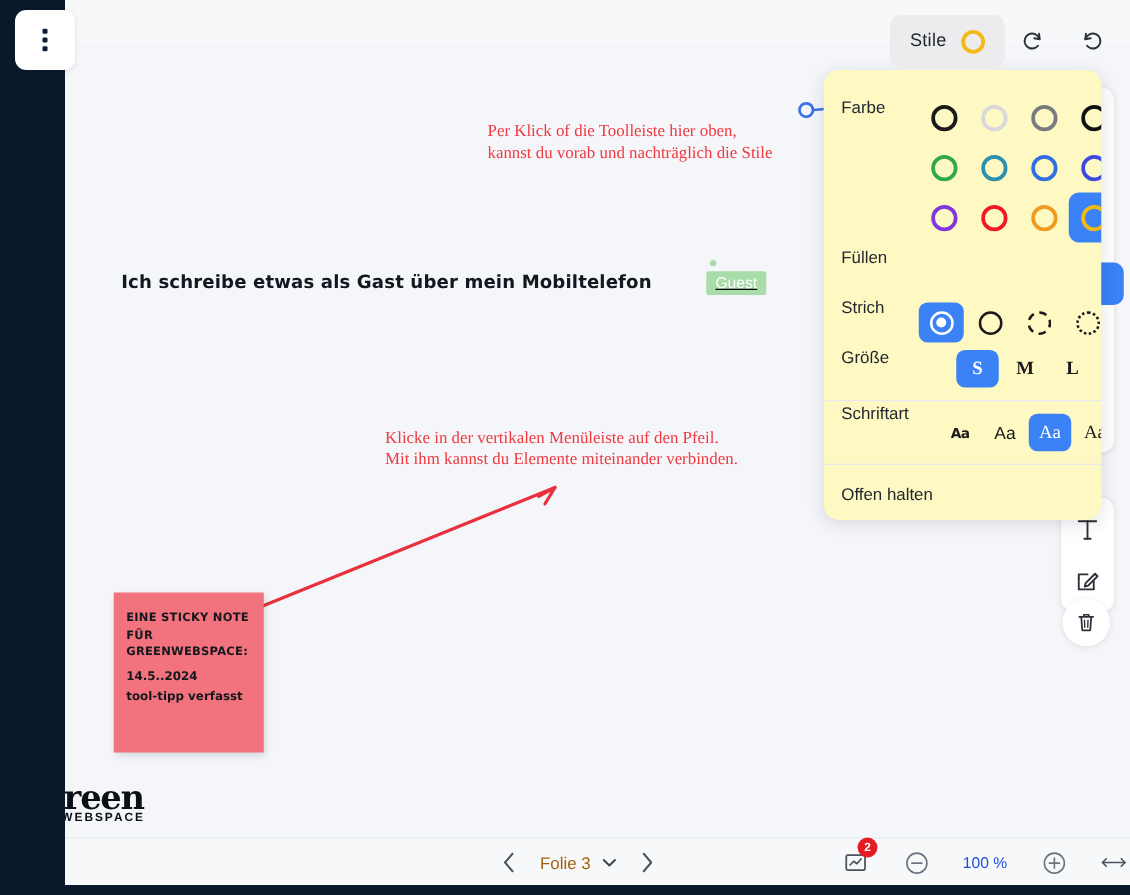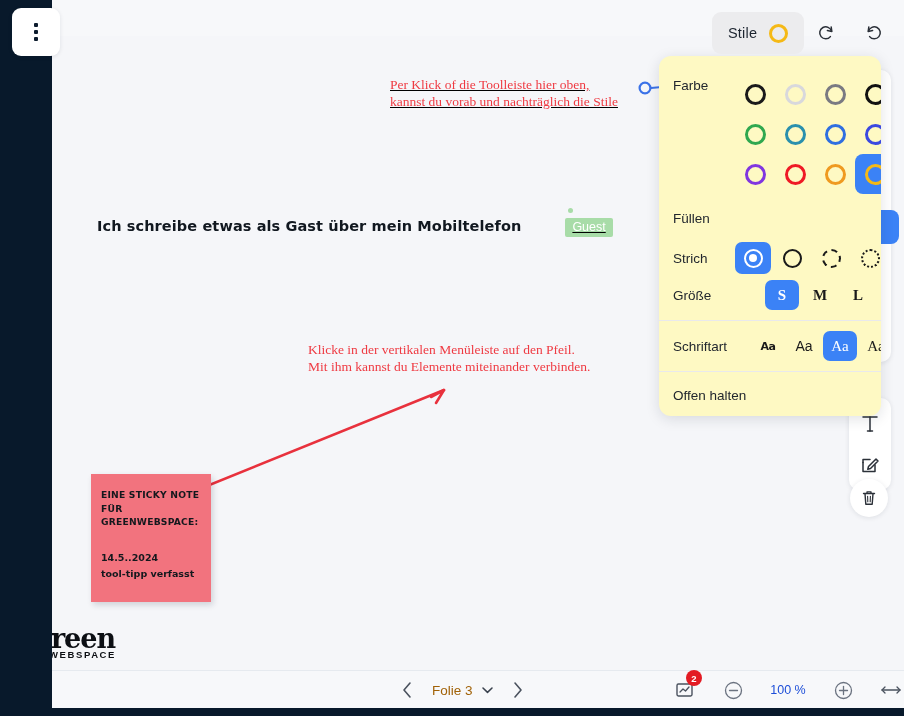--- a/index.html
+++ b/index.html
@@ -140,21 +140,21 @@
     left: 659px; top: 56px;
     width: 222px;
     background: #fef9c3;
     border-radius: 12px;
     box-shadow: 0 3px 14px rgba(20,30,50,.13);
     z-index: 25;
     padding: 0 0 0 0;
     overflow: hidden;
   }
   .panel-row {
-    display: flex; align-items: center;
+    display: flex; 
     padding: 0 14px;
     min-height: 40px;
   }
   .panel-label {
     font-size: 13.5px; color: #22272e;
     width: 62px; flex: none;
   }
   .swatch-grid { display: flex; flex-direction: column; gap: 0px; padding: 8px 0 4px 0; }
   .swatch-row { display: flex; }
   .sw-cell {
@@ -213,22 +213,22 @@
   #offen-row span { font-size: 13.5px; color:#22272e; }
   .serif-red {
     font-family: "Liberation Serif", serif;
     color: #ef3a42;
     font-size: 13.5px;
     line-height: 17px;
     font-weight: normal;
   }
 
   #note-top {
-    position: absolute; left: 338px; top: 76px;
-    width: 290px; z-index: 6; text-decoration: underline;
+    position: absolute; left: 338px; top: 96px;
+    width: 290px; z-index: 6;
   }
   #note-mid {
     position: absolute; left: 256px; top: 341px;
     width: 350px; z-index: 6;
   }
   #connector-dot {
     position:absolute; left:585px; top:79px; z-index:7;
   }
 
   #guest-line {
@@ -262,21 +262,21 @@
     z-index: 6;
   }
   #sticky .s1 {
     font-family: "DejaVu Sans", sans-serif;
     font-weight: bold; font-size: 9.2px; color:#14181d;
     line-height: 13.5px; letter-spacing: .2px;
   }
   #sticky .s2 {
     font-family: "DejaVu Sans", sans-serif;
     font-weight: bold; font-size: 9.5px; color:#14181d;
-    line-height: 14px; margin-top: 22px;
+    line-height: 14px; margin-top: 6px;
   }
 
   #arrow-svg { position:absolute; left:0; top:0; width:852px; height:634px; pointer-events:none; z-index:5;}
 
   #logo {
     position: absolute; left: -19px; top: 625px; z-index: 6;
     display: flex; flex-direction: column;
   }
   #logo .g {
     font-family: "DejaVu Serif", serif;

